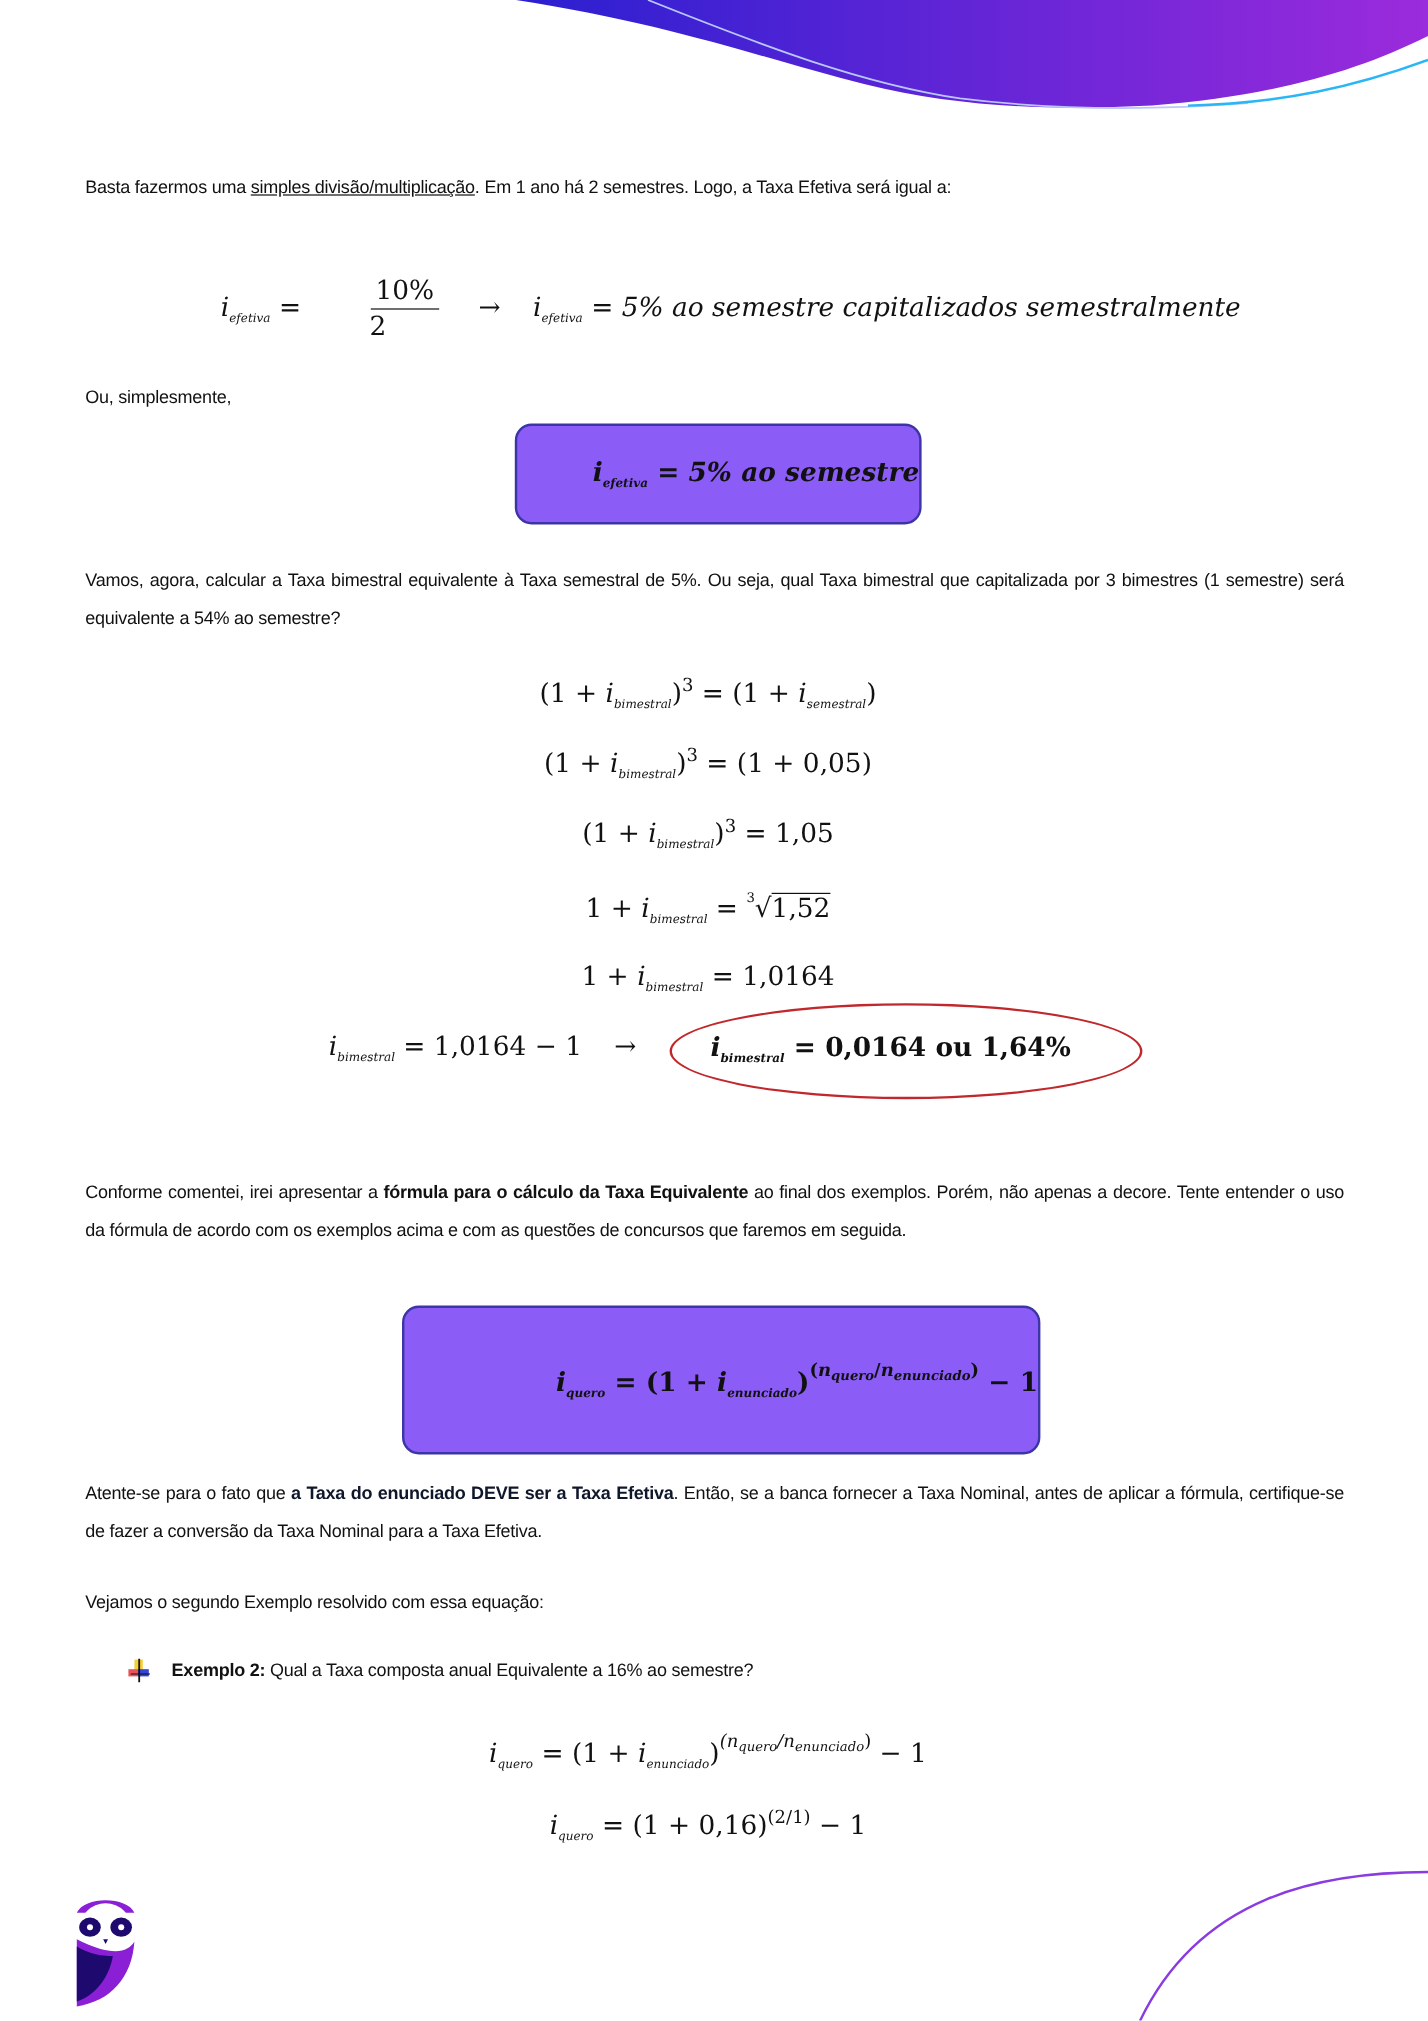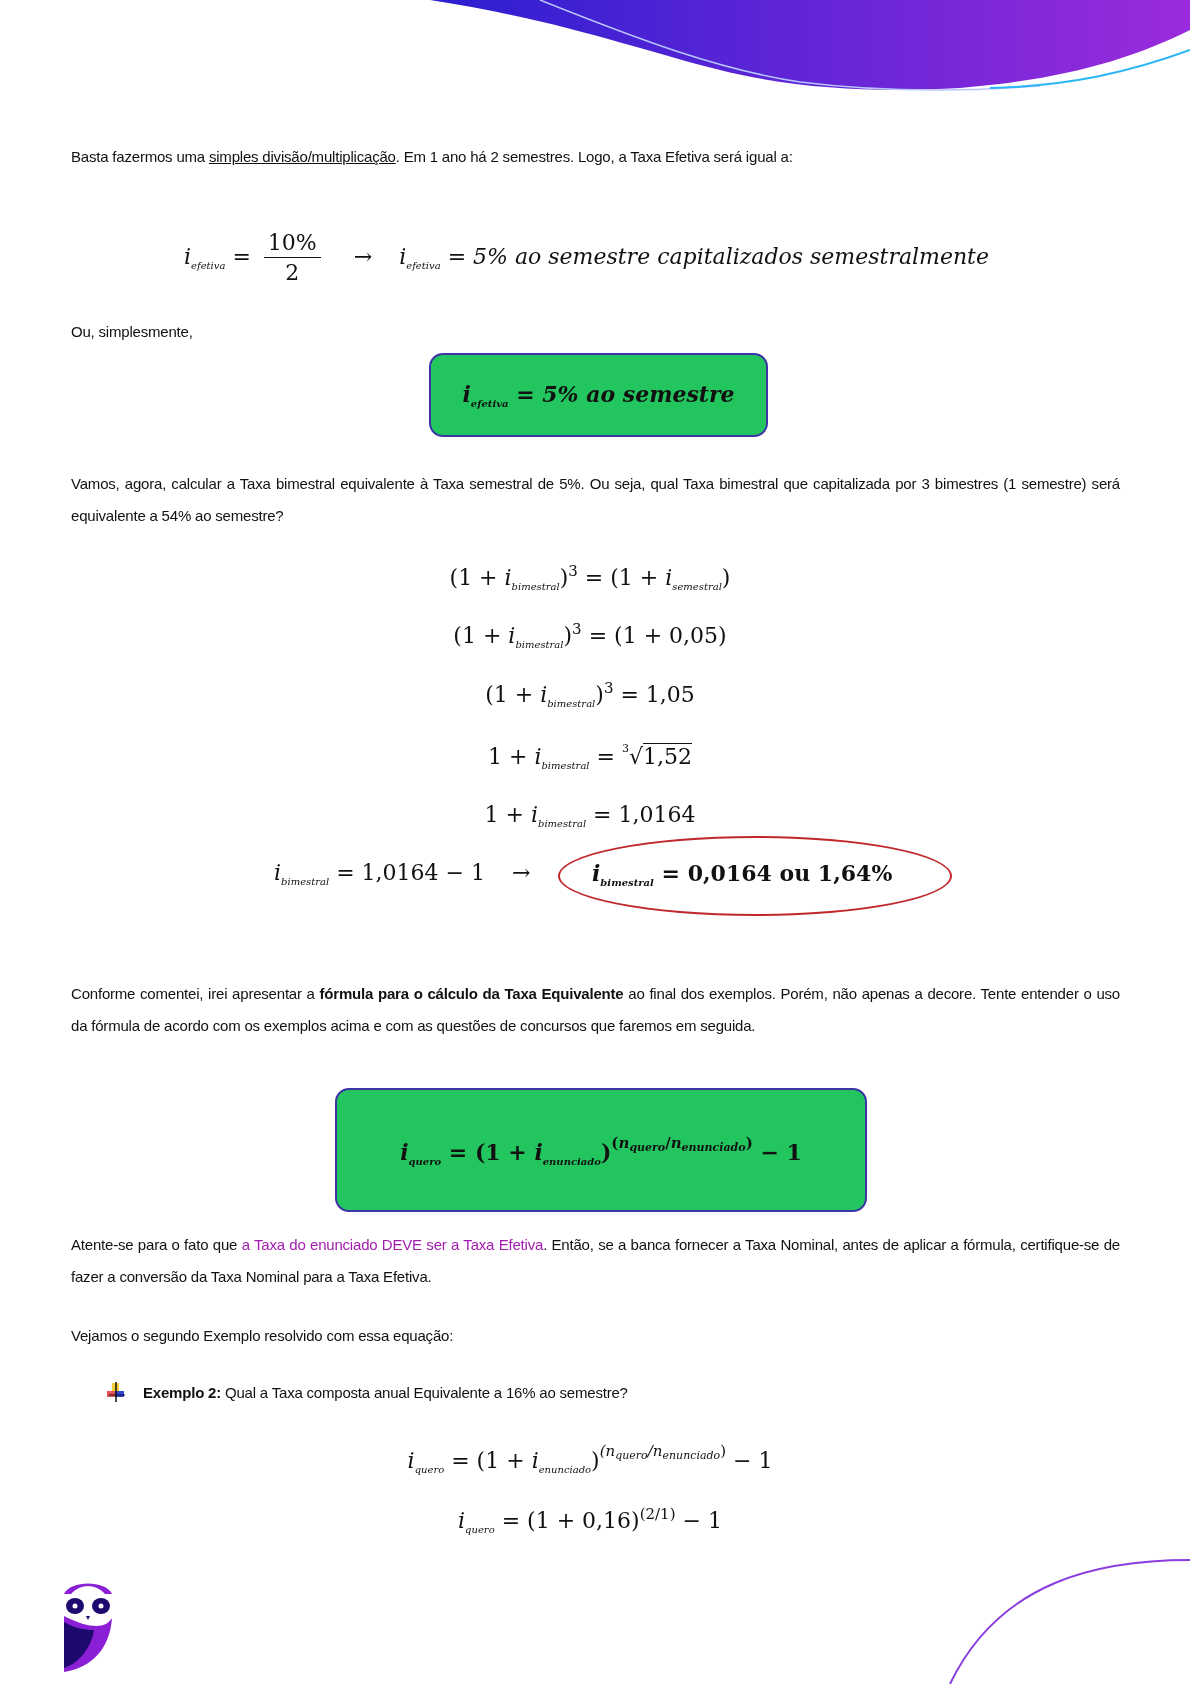--- a/index.html
+++ b/index.html
@@ -9,35 +9,35 @@
       font-family: "Liberation Sans", sans-serif;
     }
     .deco { position: absolute; }
     .text {
       position: absolute; left: 71px; width: 1049px;
       font-size: 15px; line-height: 32px; text-align: justify;
       font-family: "Liberation Sans", sans-serif; letter-spacing: -0.2px;
     }
     .u { text-decoration: underline; }
     .b { font-weight: bold; }
-    .red { color: #a21caf; font-weight: normal; }
+    .red { color: #0f172a; font-weight: bold; }
     .math {
       position: absolute; font-family: "DejaVu Serif", serif; font-size: 22px;
       white-space: nowrap; color: #111;
     }
     .math i { font-style: italic; }
     .math sub { font-size: 10px; font-style: italic; vertical-align: -5px; }
     .math sup { font-size: 15px; vertical-align: 9px; }
     .center { left: 0; width: 1180px; text-align: center; }
     .frac { display: inline-block; vertical-align: middle; text-align: center; margin: 0 6px; }
-    .frac .num { display: block; border-bottom: 1.5px solid #111; padding: 0 4px 2px; }
+    .frac .num { display: block; border-bottom: 1.5px solid #111; padding: 0 4px 2px; margin-left: 45px; }
     .frac .den { display: block; padding-top: 2px; }
     .box {
-      position: absolute; border: 2px solid #3b35a8; border-radius: 14px; background: #22c55e;
-      display: flex; align-items: center; justify-content: center;
+      position: absolute; border: 2px solid #3b35a8; border-radius: 14px; background: #8b5cf6;
+      display: flex; align-items: center; justify-content: flex-end;
     }
     .bold-math { font-weight: bold; }
     .ellipse {
       position: absolute; border: 2px solid #c0282c; border-radius: 50%;
     }
     .bullet-icon { position: absolute; width: 20px; height: 20px; }
   </style>
 </head>
 <body>
 

